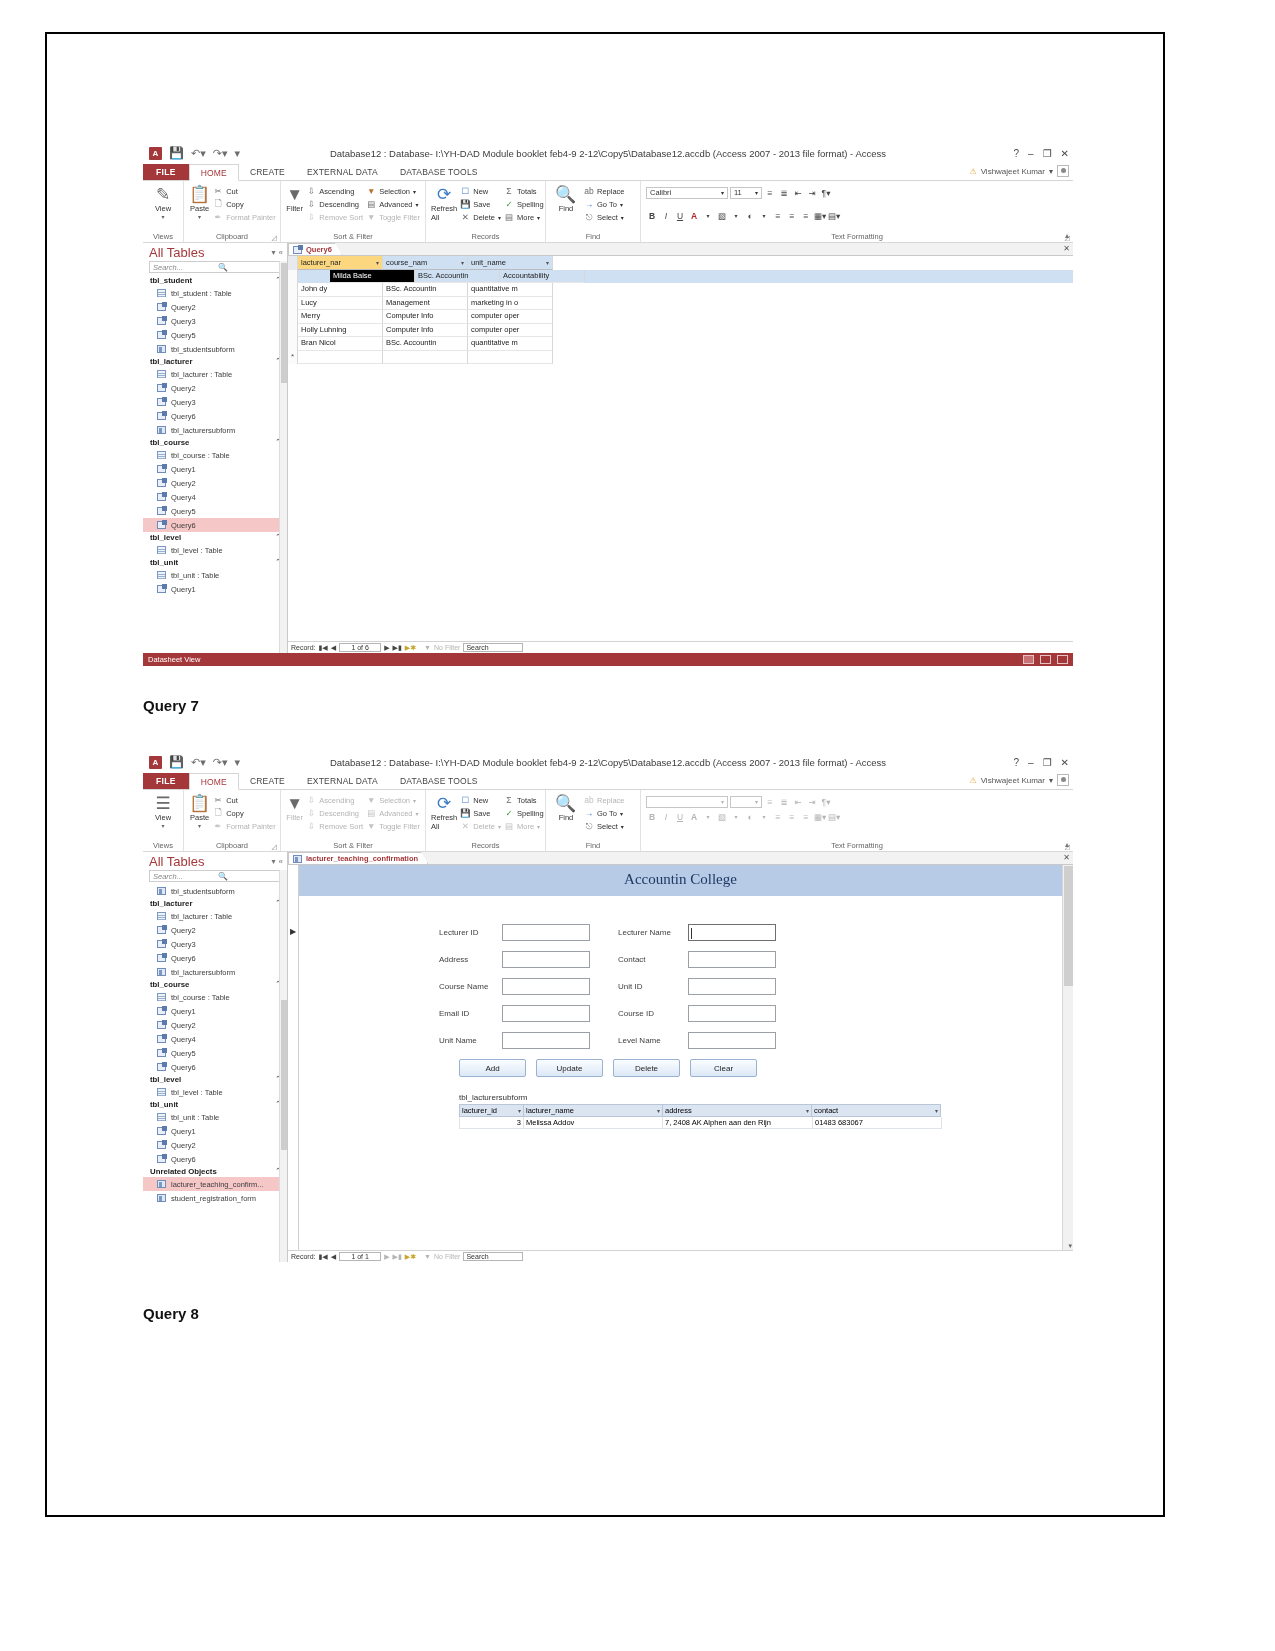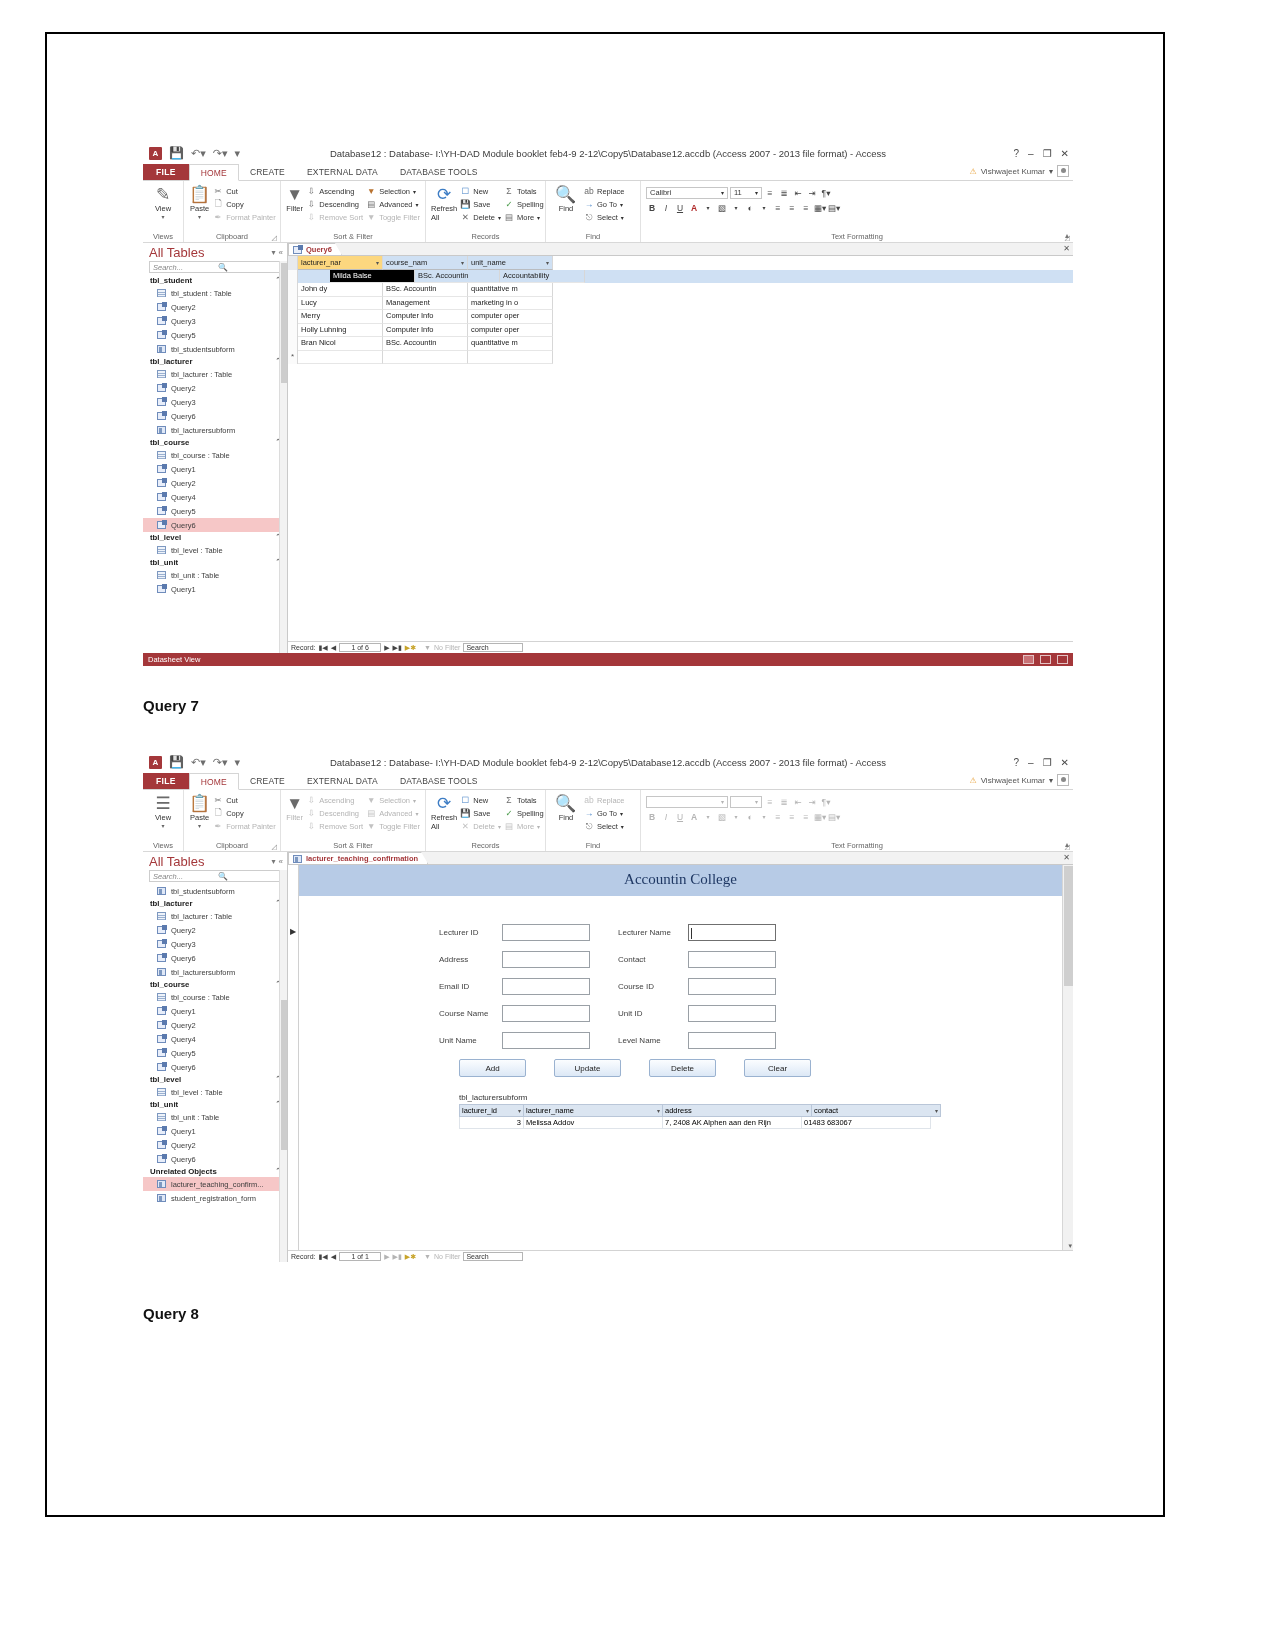--- a/index.html
+++ b/index.html
@@ -184,21 +184,21 @@
   }
   .fh1 { font-size:15px; }
   .fh2 { font-size:13px; margin-top:3px; }
   .form-body { position:relative; padding:28px 0 4px 0; }
   .f-row { display:flex; gap:0; align-items:center; margin-bottom:10px; }
   .f-label { font-size:8px; color:#3f3f3f; }
   .f-input { border:1px solid #9aa0a6; background:#fff; height:17px; }
   .f-input.focused { border:1px solid #6f6f6f; }
   .caret { display:inline-block; width:1px; height:11px; background:#333;
            margin:3px 0 0 2px; }
-  .fbtn-row { display:flex; gap:28px; margin-top:2px; }
+  .fbtn-row { display:flex; gap:10px; margin-top:2px; }
   .form-btn {
      width:67px; height:18px; font-size:8px; color:#222; text-align:center;
      line-height:17px; border:1px solid #9ab2d0; border-radius:2px;
      background:linear-gradient(#fbfdff,#dce8f6);
   }
   .subform-title { font-size:8px; color:#333; margin:16px 0 2px 4px; }
   .sub-hdr { display:flex; font-size:7.5px; }
   .sub-hdr div { background:#dbe5f1; border:1px solid #b9c6d8; margin-right:-1px;
                  text-align:center; padding:1px 2px; display:flex;
                  justify-content:space-between; align-items:center; }
@@ -392,21 +392,21 @@
             <span class="gl">⎋</span>
             <span>Select</span>
             <span style="font-size:6px;">▾</span>
           </div>
         </div>
       </div>
       <div class="rgroup-label">Find</div>
     </div>
 
     <div class="rgroup" style="flex:1;">
-      <div class="rgroup-body" style="flex-direction:column; gap:2px; padding-top:3px;">
+      <div class="rgroup-body" style="flex-direction:column; gap:10px; padding-top:3px;">
         <div class="fmt-row">
           <div class="fbox" style="width:82px; justify-content:space-between;">
             <span>Calibri</span>
             <span style="font-size:6px;">▾</span>
           </div>
           <div class="fbox" style="width:32px; justify-content:space-between;">
             <span>11</span>
             <span style="font-size:6px;">▾</span>
           </div>
           <span class="fbtn">≡</span>
@@ -1007,29 +1007,29 @@
                   <div class="f-label" style="width: 70px; margin-left: 28px;">Lecturer Name</div>
                   <div class="f-input focused" style="width: 88px;"><span class="caret"></span></div>
                 </div>
                 <div class="f-row">
                   <div class="f-label" style="width: 63px;">Address</div>
                   <div class="f-input" style="width: 88px;"></div>
                   <div class="f-label" style="width: 70px; margin-left: 28px;">Contact</div>
                   <div class="f-input" style="width: 88px;"></div>
                 </div>
                 <div class="f-row">
+                  <div class="f-label" style="width: 63px;">Course Name</div>
+                  <div class="f-input" style="width: 88px;"></div>
+                  <div class="f-label" style="width: 70px; margin-left: 28px;">Unit ID</div>
+                  <div class="f-input" style="width: 88px;"></div>
+                </div>
+                <div class="f-row">
                   <div class="f-label" style="width: 63px;">Email ID</div>
                   <div class="f-input" style="width: 88px;"></div>
                   <div class="f-label" style="width: 70px; margin-left: 28px;">Course ID</div>
-                  <div class="f-input" style="width: 88px;"></div>
-                </div>
-                <div class="f-row">
-                  <div class="f-label" style="width: 63px;">Course Name</div>
-                  <div class="f-input" style="width: 88px;"></div>
-                  <div class="f-label" style="width: 70px; margin-left: 28px;">Unit ID</div>
                   <div class="f-input" style="width: 88px;"></div>
                 </div>
                 <div class="f-row">
                   <div class="f-label" style="width: 63px;">Unit Name</div>
                   <div class="f-input" style="width: 88px;"></div>
                   <div class="f-label" style="width: 70px; margin-left: 28px;">Level Name</div>
                   <div class="f-input" style="width: 88px;"></div>
                 </div>
                 <div class="fbtn-row" style="margin-left: 20px;">
                   <div class="form-btn">Add</div>
@@ -1053,21 +1053,21 @@
                       <span class="sh-arrow">▾</span>
                     </div>
                     <div style="width: 130px;">
                       <span>contact</span>
                       <span class="sh-arrow">▾</span>
                     </div>
                   </div>
                   <div class="sub-row">
                     <div style="width: 65px; text-align: right;">3</div>
                     <div style="width: 140px;">Melissa Addov</div>
-                    <div style="width: 140px;">7, 2408 AK Alphen aan den Rijn</div>
+                    <div style="width: 151px;">7, 2408 AK Alphen aan den Rijn</div>
                     <div style="width: 130px;">01483 683067</div>
                   </div>
                 </div>
               </div>
             </div>
         </div>
         <div class="form-vscroll">
           <div class="form-vthumb"></div>
           <div class="form-hscroll-arrow">▾</div>
         </div>

